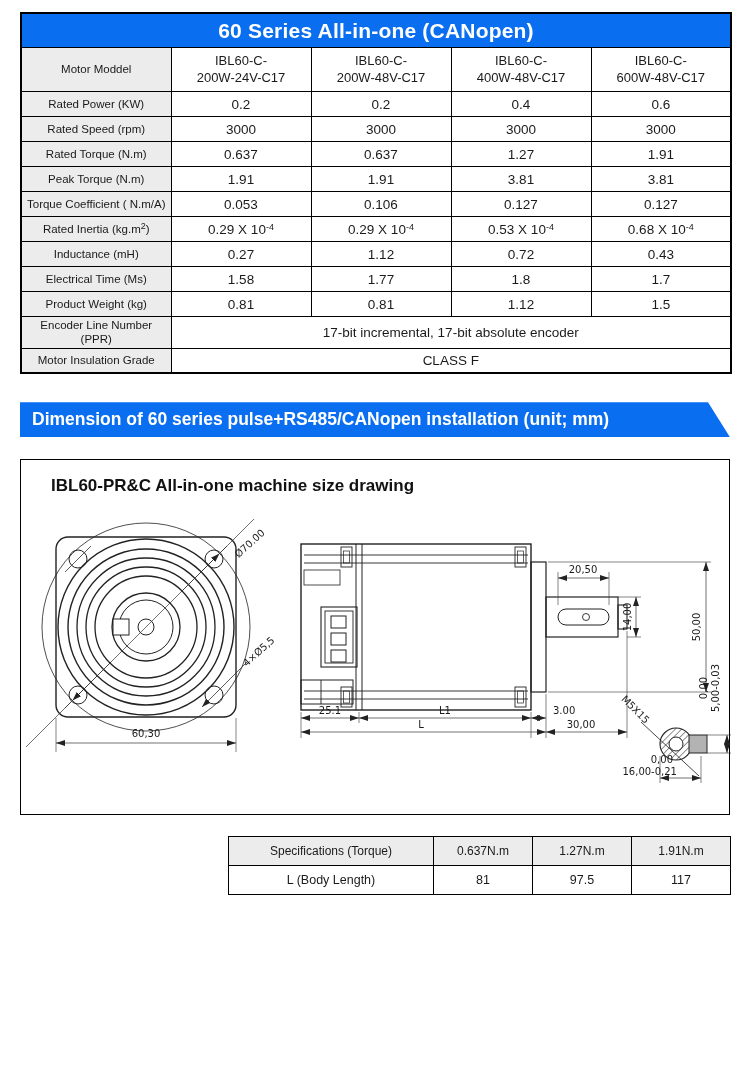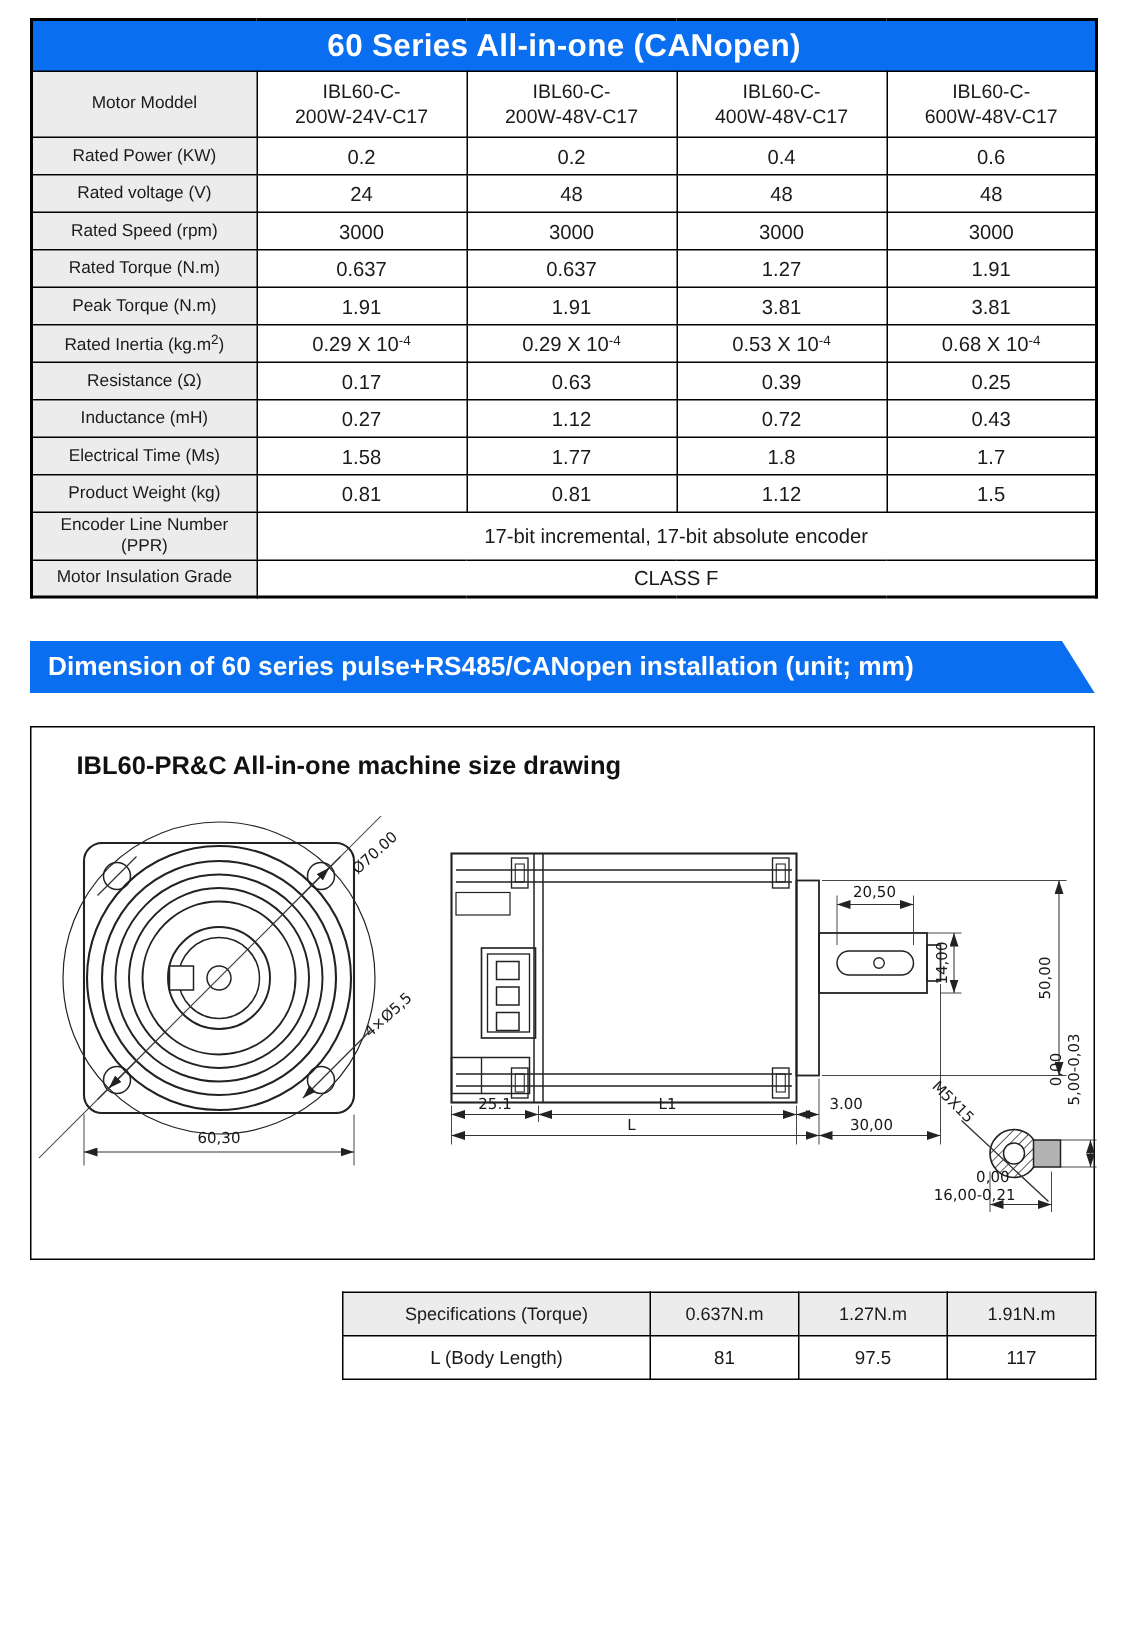--- a/index.html
+++ b/index.html
@@ -92,27 +92,20 @@
 600W-48V-C17</td>
     </tr>
     <tr class="std">
       <td class="lbl">Rated Power (KW)</td>
       <td class="val">0.2</td>
       <td class="val">0.2</td>
       <td class="val">0.4</td>
       <td class="val">0.6</td>
     </tr>
     <tr class="std">
-      <td class="lbl">Rated voltage (V)</td>
-      <td class="val">24</td>
-      <td class="val">48</td>
-      <td class="val">48</td>
-      <td class="val">48</td>
-    </tr>
-    <tr class="std">
       <td class="lbl">Rated Speed (rpm)</td>
       <td class="val">3000</td>
       <td class="val">3000</td>
       <td class="val">3000</td>
       <td class="val">3000</td>
     </tr>
     <tr class="std">
       <td class="lbl">Rated Torque (N.m)</td>
       <td class="val">0.637</td>
       <td class="val">0.637</td>
@@ -120,32 +113,32 @@
       <td class="val">1.91</td>
     </tr>
     <tr class="std">
       <td class="lbl">Peak Torque (N.m)</td>
       <td class="val">1.91</td>
       <td class="val">1.91</td>
       <td class="val">3.81</td>
       <td class="val">3.81</td>
     </tr>
     <tr class="std">
+      <td class="lbl">Torque Coefficient ( N.m/A)</td>
+      <td class="val">0.053</td>
+      <td class="val">0.106</td>
+      <td class="val">0.127</td>
+      <td class="val">0.127</td>
+    </tr>
+    <tr class="std">
       <td class="lbl"><span>Rated Inertia (kg.m</span><span class="sup">2</span><span>)</span></td>
       <td class="val"><span>0.29 X 10</span><span class="sup">-4</span></td>
       <td class="val"><span>0.29 X 10</span><span class="sup">-4</span></td>
       <td class="val"><span>0.53 X 10</span><span class="sup">-4</span></td>
       <td class="val"><span>0.68 X 10</span><span class="sup">-4</span></td>
-    </tr>
-    <tr class="std">
-      <td class="lbl">Resistance (Ω)</td>
-      <td class="val">0.17</td>
-      <td class="val">0.63</td>
-      <td class="val">0.39</td>
-      <td class="val">0.25</td>
     </tr>
     <tr class="std">
       <td class="lbl">Inductance (mH)</td>
       <td class="val">0.27</td>
       <td class="val">1.12</td>
       <td class="val">0.72</td>
       <td class="val">0.43</td>
     </tr>
     <tr class="std">
       <td class="lbl">Electrical Time (Ms)</td>

